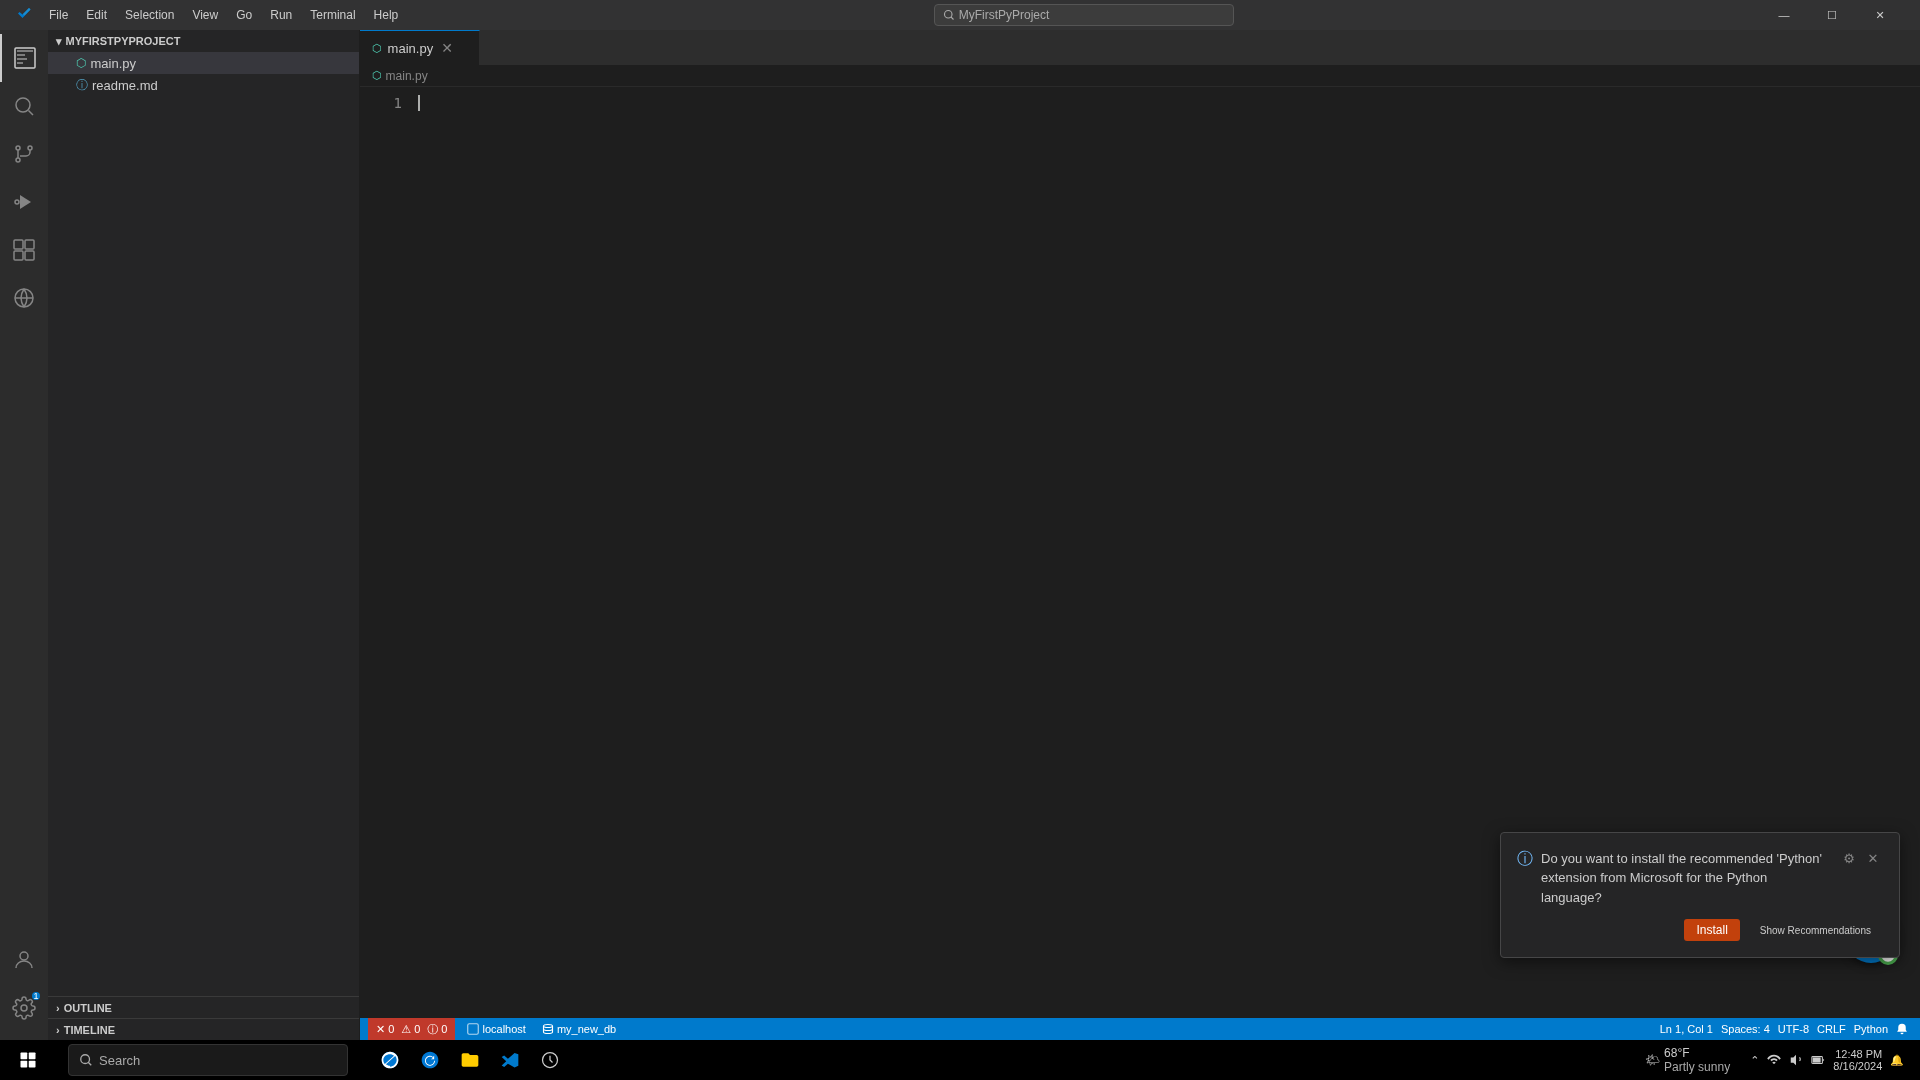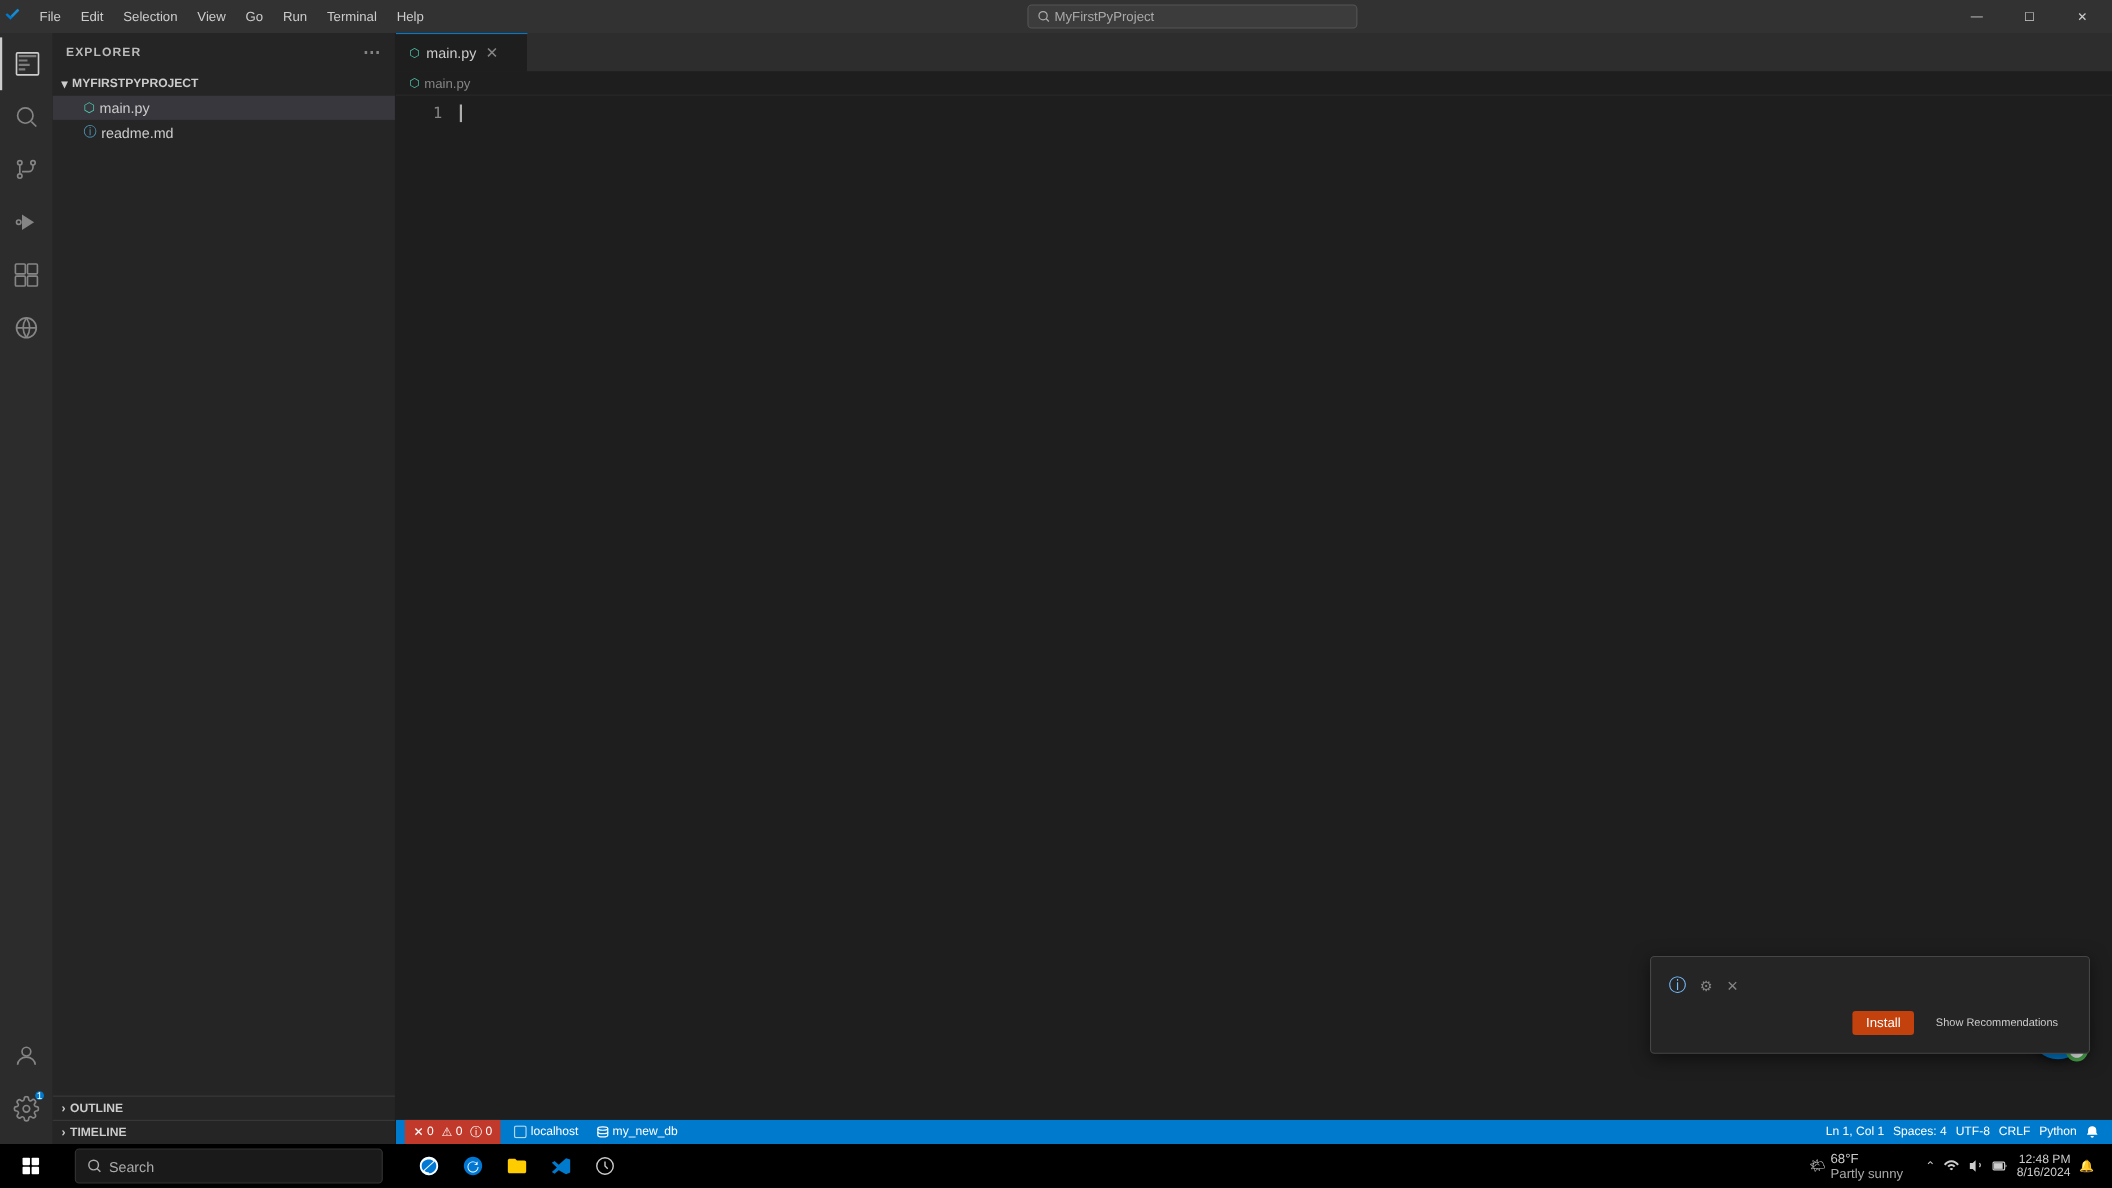--- a/index.html
+++ b/index.html
@@ -15,21 +15,21 @@
       flex-direction: column;
     }
 
     
     .title-bar {
       height: 30px;
       background: #323233;
       display: flex;
       align-items: center;
       flex-shrink: 0;
-      padding: 0 4px;
+      padding: 0 17px;
       gap: 4px;
     }
     .title-bar-logo {
       width: 16px;
       height: 16px;
       margin-right: 4px;
       display: flex;
       align-items: center;
       justify-content: center;
     }
@@ -575,24 +575,20 @@
         <svg viewBox="0 0 24 24" fill="none" stroke="currentColor" stroke-width="1.5">
             <circle cx="12" cy="12" r="3"></circle>
             <path d="M19.4 15a1.65 1.65 0 00.33 1.82l.06.06a2 2 0 010 2.83 2 2 0 01-2.83 0l-.06-.06a1.65 1.65 0 00-1.82-.33 1.65 1.65 0 00-1 1.51V21a2 2 0 01-4 0v-.09A1.65 1.65 0 009 19.4a1.65 1.65 0 00-1.82.33l-.06.06a2 2 0 01-2.83-2.83l.06-.06A1.65 1.65 0 004.68 15a1.65 1.65 0 00-1.51-1H3a2 2 0 010-4h.09A1.65 1.65 0 004.6 9a1.65 1.65 0 00-.33-1.82l-.06-.06a2 2 0 012.83-2.83l.06.06A1.65 1.65 0 009 4.68a1.65 1.65 0 001-1.51V3a2 2 0 014 0v.09a1.65 1.65 0 001 1.51 1.65 1.65 0 001.82-.33l.06-.06a2 2 0 012.83 2.83l-.06.06A1.65 1.65 0 0019.4 9a1.65 1.65 0 001.51 1H21a2 2 0 010 4h-.09a1.65 1.65 0 00-1.51 1z"></path>
           </svg>
         <div class="badge-dot">1</div>
       </div>
     </div>
   </div>
 
   <div class="sidebar">
-    <div class="sidebar-header">
-      <span>Explorer</span>
-      <span class="sidebar-header-dots">⋯</span>
-    </div>
 
     <div class="folder-section">
       <div class="folder-header">
         <span>▾</span>
         <span>MYFIRSTPYPROJECT</span>
       </div>
 
       <div class="file-item active">
         <span class="file-icon-py">⬡</span>
         <span>main.py</span>
@@ -635,20 +631,21 @@
       <div class="line-numbers">
         <div>1</div>
       </div>
       <div class="code-area">
         <span class="cursor"></span>
       </div>
 
       <div class="notification">
         <div class="notification-header">
           <span style="color:#75beff; font-size:16px; flex-shrink:0;">ⓘ</span>
+          <div class="notification-text">Do you want to install the recommended 'Python' extension from Microsoft for the Python language?</div>
           <div class="notification-controls">
             <div class="notif-btn">⚙</div>
             <div class="notif-btn">✕</div>
           </div>
         </div>
         <div class="notification-actions">
           <button class="btn-install">Install</button>
           <button class="btn-show">Show Recommendations</button>
         </div>
       </div>

